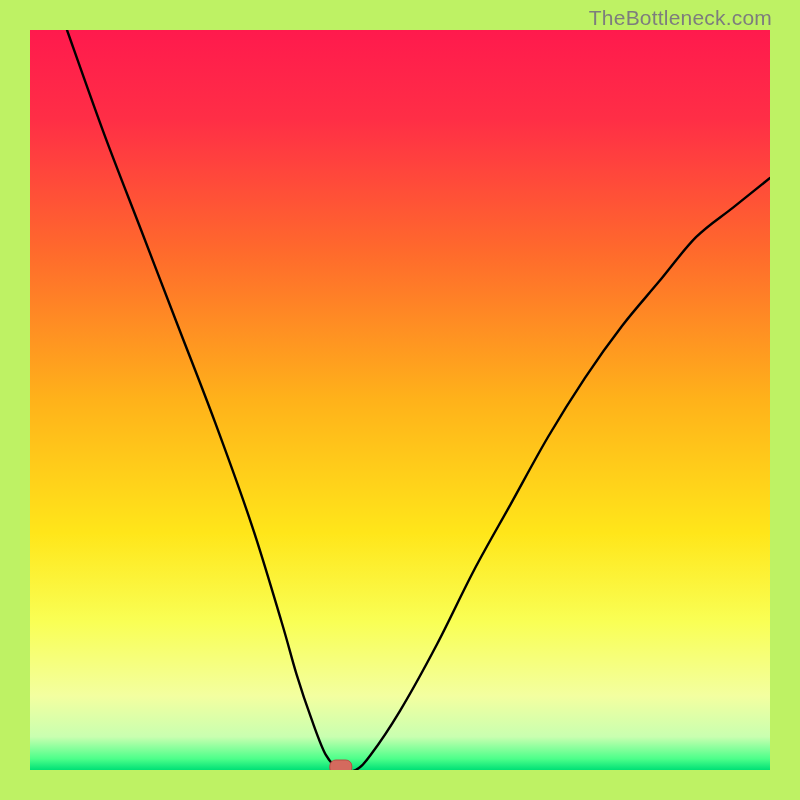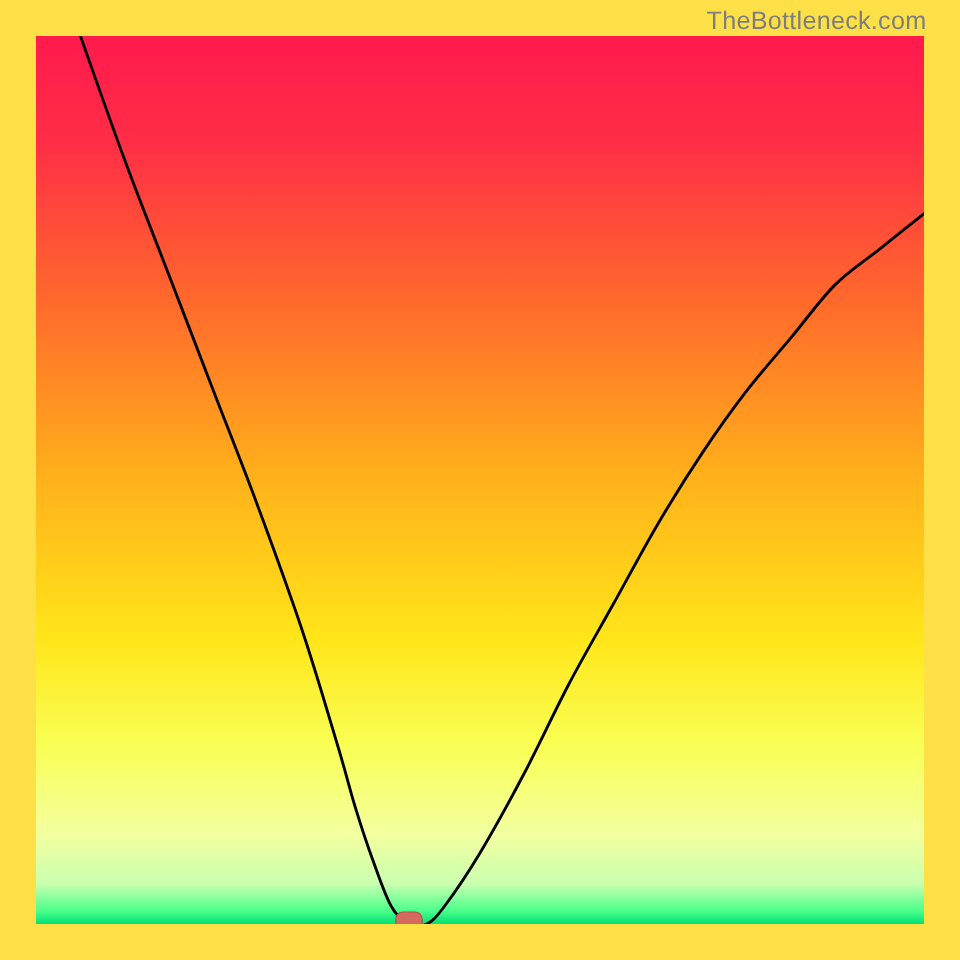--- a/index.html
+++ b/index.html
@@ -8,21 +8,21 @@
     width: 800px;
     height: 800px;
     background: #000;
     overflow: hidden;
     font-family: Arial, Helvetica, sans-serif;
   }
   .frame {
     position: absolute;
     left: 0; top: 0;
     width: 800px; height: 800px;
-    background: #fde047;
+    background: #bef264;
   }
   .plot-area {
     position: absolute;
     left: 30px; top: 30px;
     width: 740px; height: 740px;
     overflow: hidden;
   }
   .watermark {
     position: absolute;
     top: 6px;

